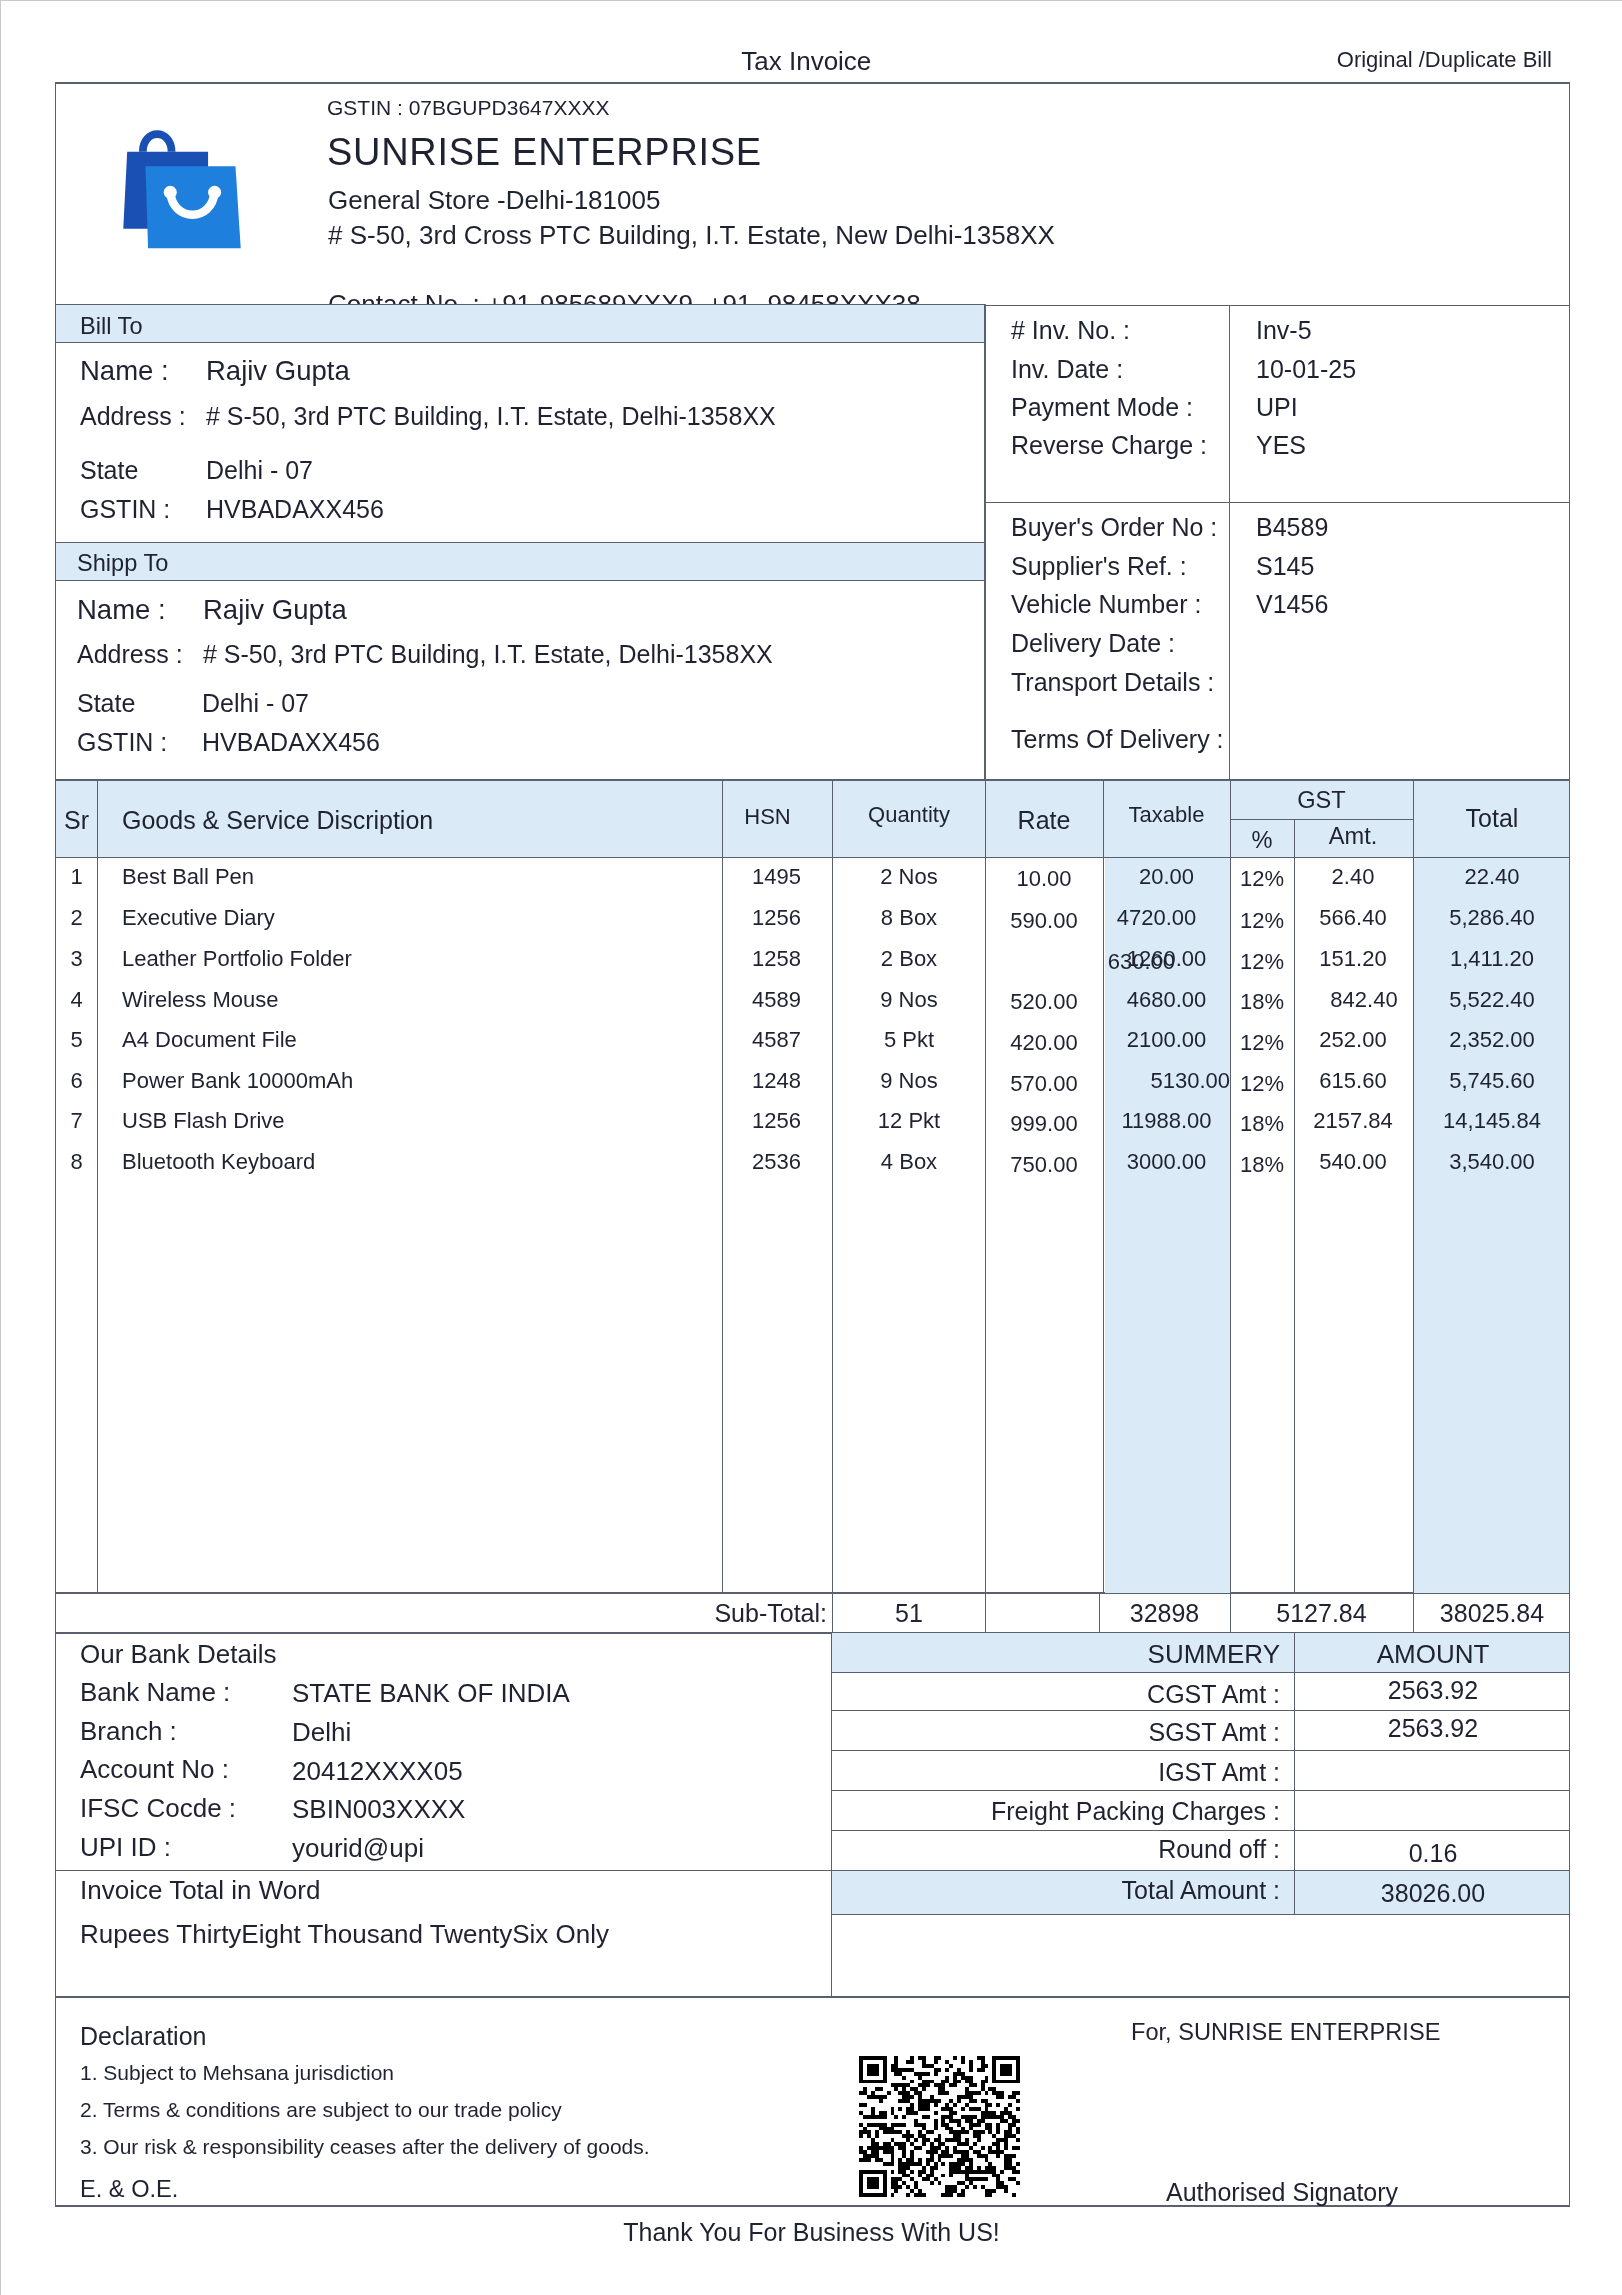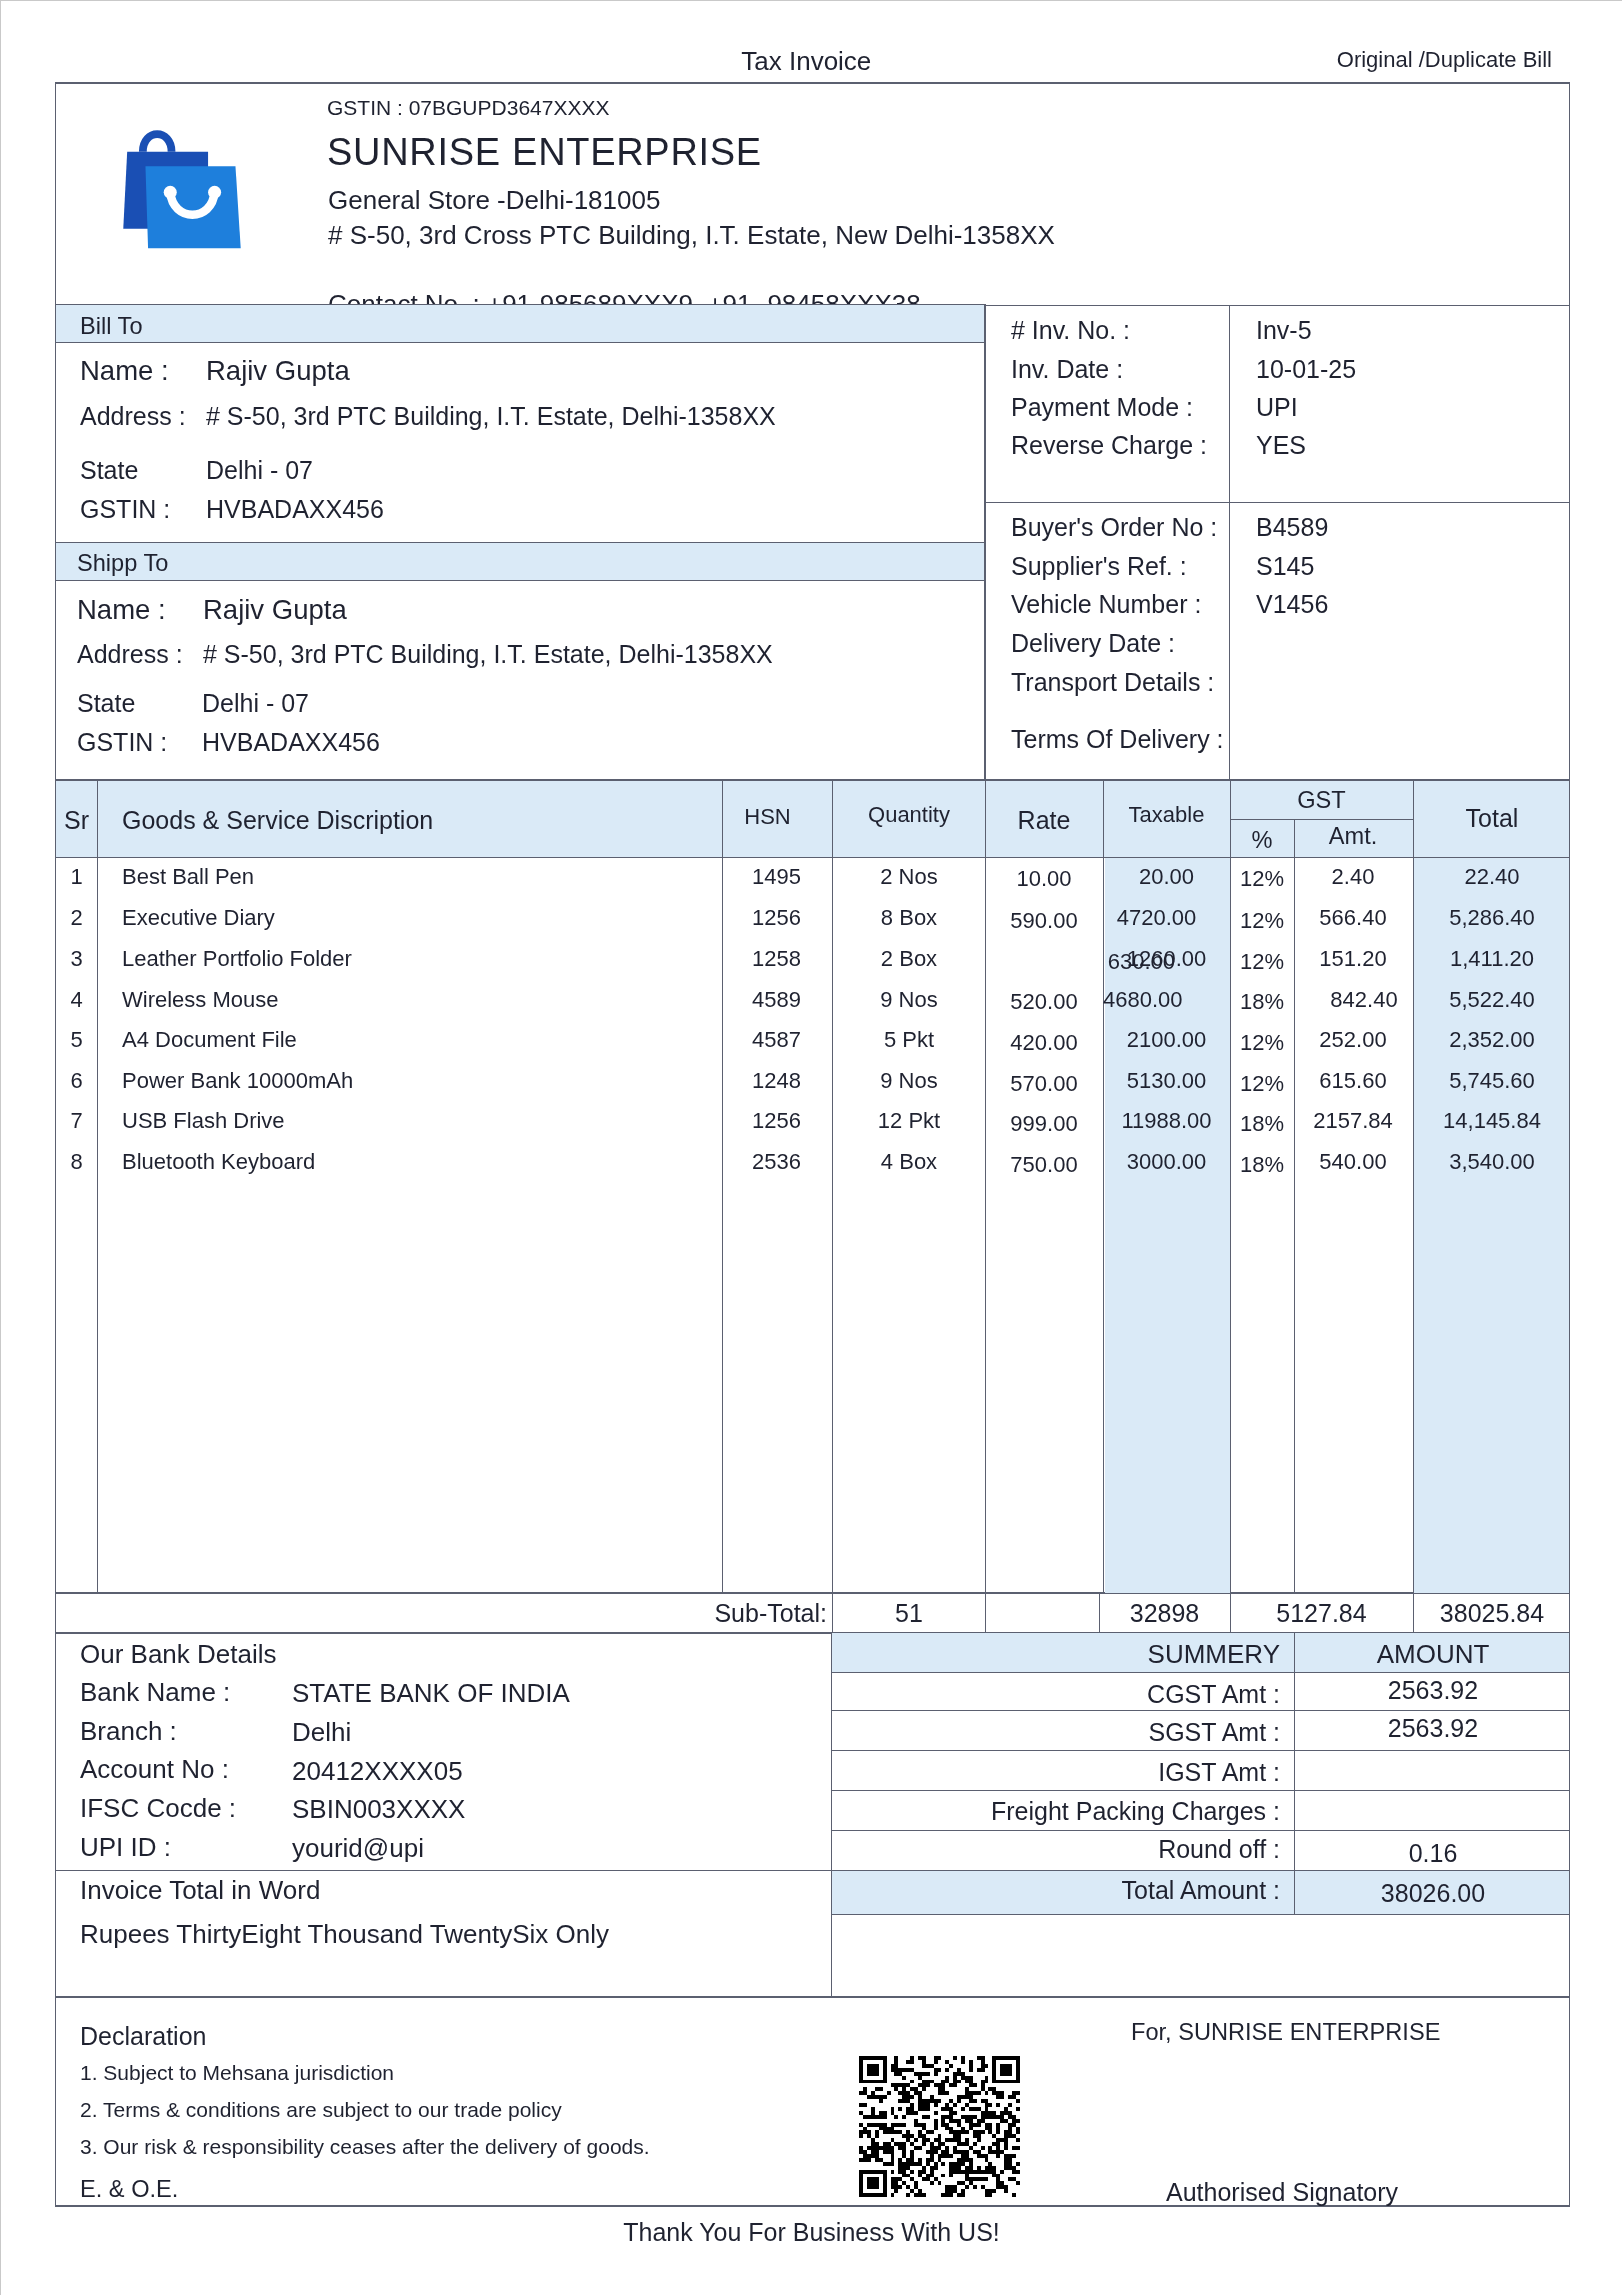--- a/index.html
+++ b/index.html
@@ -216,21 +216,21 @@
       <div class="t td" style="left: 1230px; width: 64px; text-align: center; top: 949px;">12%</div>
       <div class="t td" style="left: 1294px; width: 118px; text-align: center; top: 946px;">151.20</div>
       <div class="t td" style="left: 1413px; width: 158px; text-align: center; top: 946px;">1,411.20</div>
     </div>
     <div>
       <div class="t td" style="left: 56px; width: 41px; text-align: center; top: 987px;">4</div>
       <div class="t td" style="left: 122px; width: 589px; text-align: left; top: 987px;">Wireless Mouse</div>
       <div class="t td" style="left: 722px; width: 109px; text-align: center; top: 987px;">4589</div>
       <div class="t td" style="left: 832px; width: 154px; text-align: center; top: 987px;">9 Nos</div>
       <div class="t td" style="left: 985px; width: 118px; text-align: center; top: 989px;">520.00</div>
-      <div class="t td" style="left: 1103px; width: 127px; text-align: left; top: 987px;">4680.00</div>
+      <div class="t td" style="left: 1103px; width: 127px; text-align: center; top: 987px;">4680.00</div>
       <div class="t td" style="left: 1230px; width: 64px; text-align: center; top: 989px;">18%</div>
       <div class="t td" style="left: 1294px; width: 140px; text-align: center; top: 987px;">842.40</div>
       <div class="t td" style="left: 1413px; width: 158px; text-align: center; top: 987px;">5,522.40</div>
     </div>
     <div>
       <div class="t td" style="left: 56px; width: 41px; text-align: center; top: 1027px;">5</div>
       <div class="t td" style="left: 122px; width: 589px; text-align: left; top: 1027px;">A4 Document File</div>
       <div class="t td" style="left: 722px; width: 109px; text-align: center; top: 1027px;">4587</div>
       <div class="t td" style="left: 832px; width: 154px; text-align: center; top: 1027px;">5 Pkt</div>
       <div class="t td" style="left: 985px; width: 118px; text-align: center; top: 1030px;">420.00</div>
@@ -238,21 +238,21 @@
       <div class="t td" style="left: 1230px; width: 64px; text-align: center; top: 1030px;">12%</div>
       <div class="t td" style="left: 1294px; width: 118px; text-align: center; top: 1027px;">252.00</div>
       <div class="t td" style="left: 1413px; width: 158px; text-align: center; top: 1027px;">2,352.00</div>
     </div>
     <div>
       <div class="t td" style="left: 56px; width: 41px; text-align: center; top: 1068px;">6</div>
       <div class="t td" style="left: 122px; width: 589px; text-align: left; top: 1068px;">Power Bank 10000mAh</div>
       <div class="t td" style="left: 722px; width: 109px; text-align: center; top: 1068px;">1248</div>
       <div class="t td" style="left: 832px; width: 154px; text-align: center; top: 1068px;">9 Nos</div>
       <div class="t td" style="left: 985px; width: 118px; text-align: center; top: 1071px;">570.00</div>
-      <div class="t td" style="left: 1103px; width: 127px; text-align: center; top: 1068px;">5130.00</div>
+      <div class="t td" style="left: 1103px; width: 127px; text-align: right; top: 1068px;">5130.00</div>
       <div class="t td" style="left: 1230px; width: 64px; text-align: center; top: 1071px;">12%</div>
       <div class="t td" style="left: 1294px; width: 118px; text-align: center; top: 1068px;">615.60</div>
       <div class="t td" style="left: 1413px; width: 158px; text-align: center; top: 1068px;">5,745.60</div>
     </div>
     <div>
       <div class="t td" style="left: 56px; width: 41px; text-align: center; top: 1108px;">7</div>
       <div class="t td" style="left: 122px; width: 589px; text-align: left; top: 1108px;">USB Flash Drive</div>
       <div class="t td" style="left: 722px; width: 109px; text-align: center; top: 1108px;">1256</div>
       <div class="t td" style="left: 832px; width: 154px; text-align: center; top: 1108px;">12 Pkt</div>
       <div class="t td" style="left: 985px; width: 118px; text-align: center; top: 1111px;">999.00</div>

